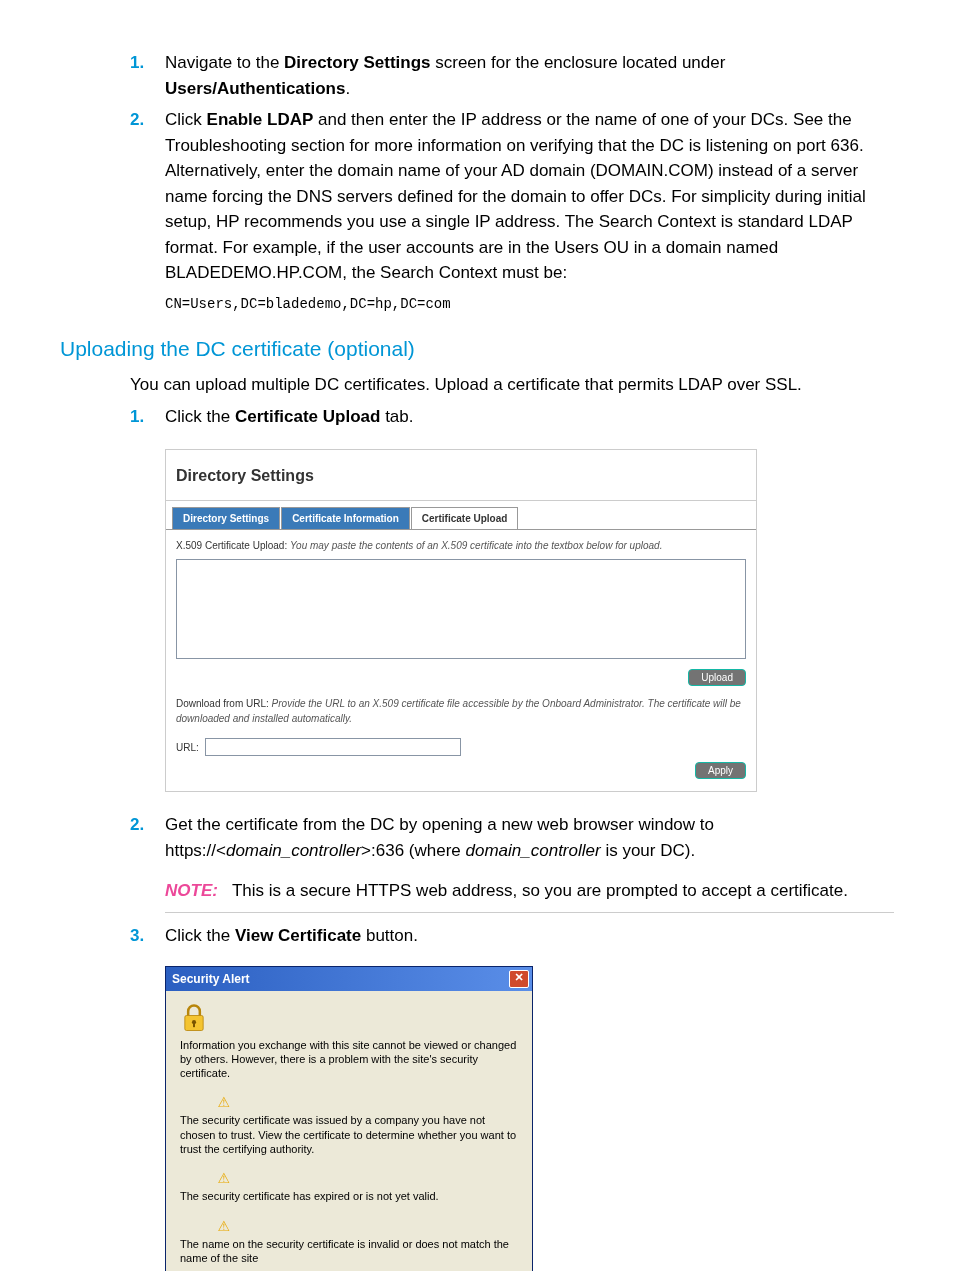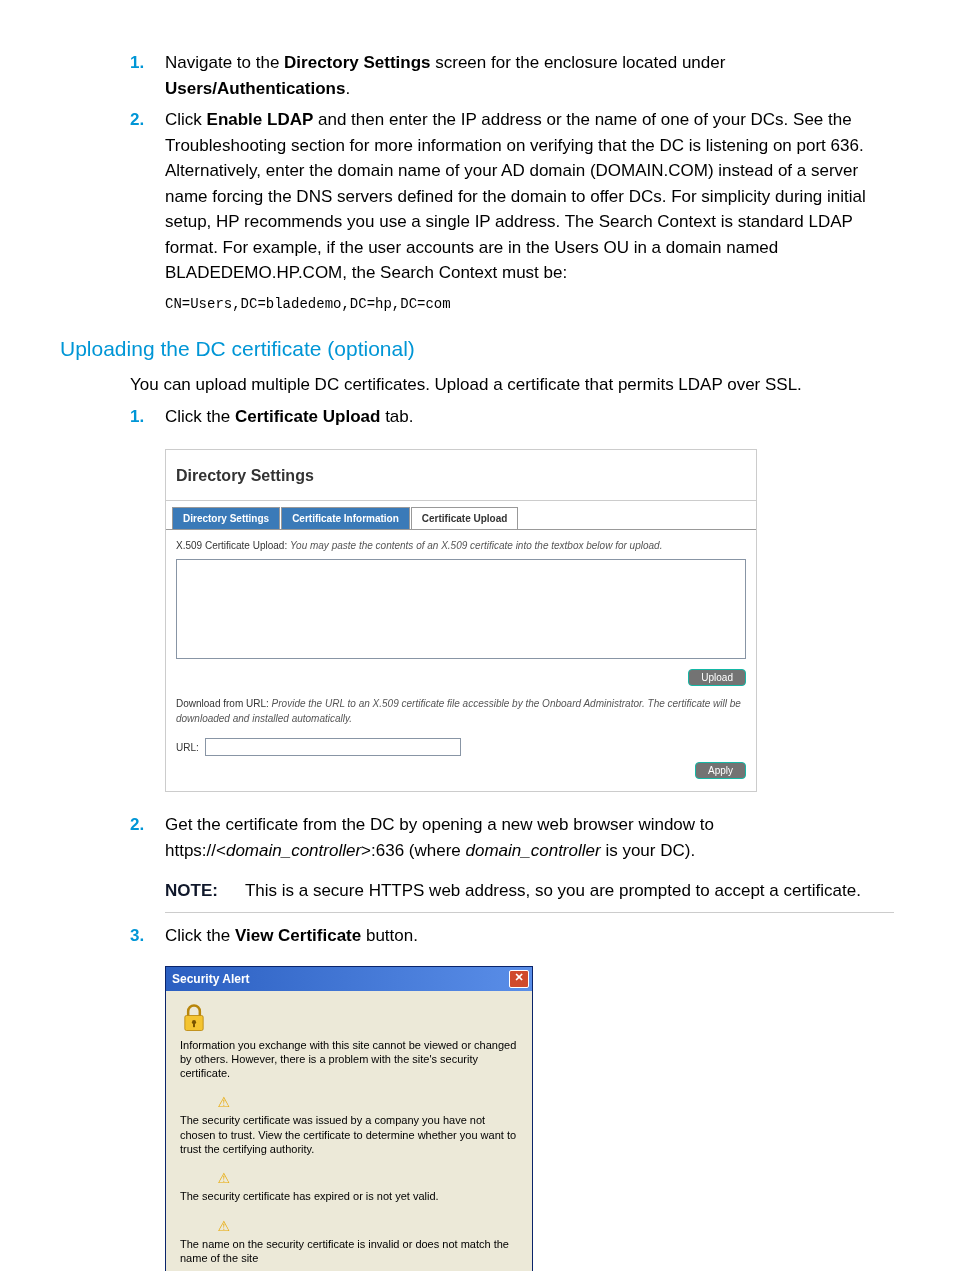--- a/index.html
+++ b/index.html
@@ -56,23 +56,24 @@
     margin-bottom: 6px;
   }
   .note-row {
     margin-left: 105px;
     margin-top: 15px;
     margin-bottom: 10px;
     border-bottom: 1px solid #ccc;
     padding-bottom: 8px;
   }
   .note-label {
-    color: #0f172a;
-    font-weight: bold;
-    margin-right: 27px;
+    color: #ec4899;
+    font-weight: bold;
+    margin-right: 14px;
+    font-style: italic;
   }
   .italic { font-style: italic; }
   
   
   .ds-figure {
     margin: 20px 0 20px 105px;
     width: 590px;
     border: 1px solid #ccc;
     font-family: Arial, sans-serif;
   }

